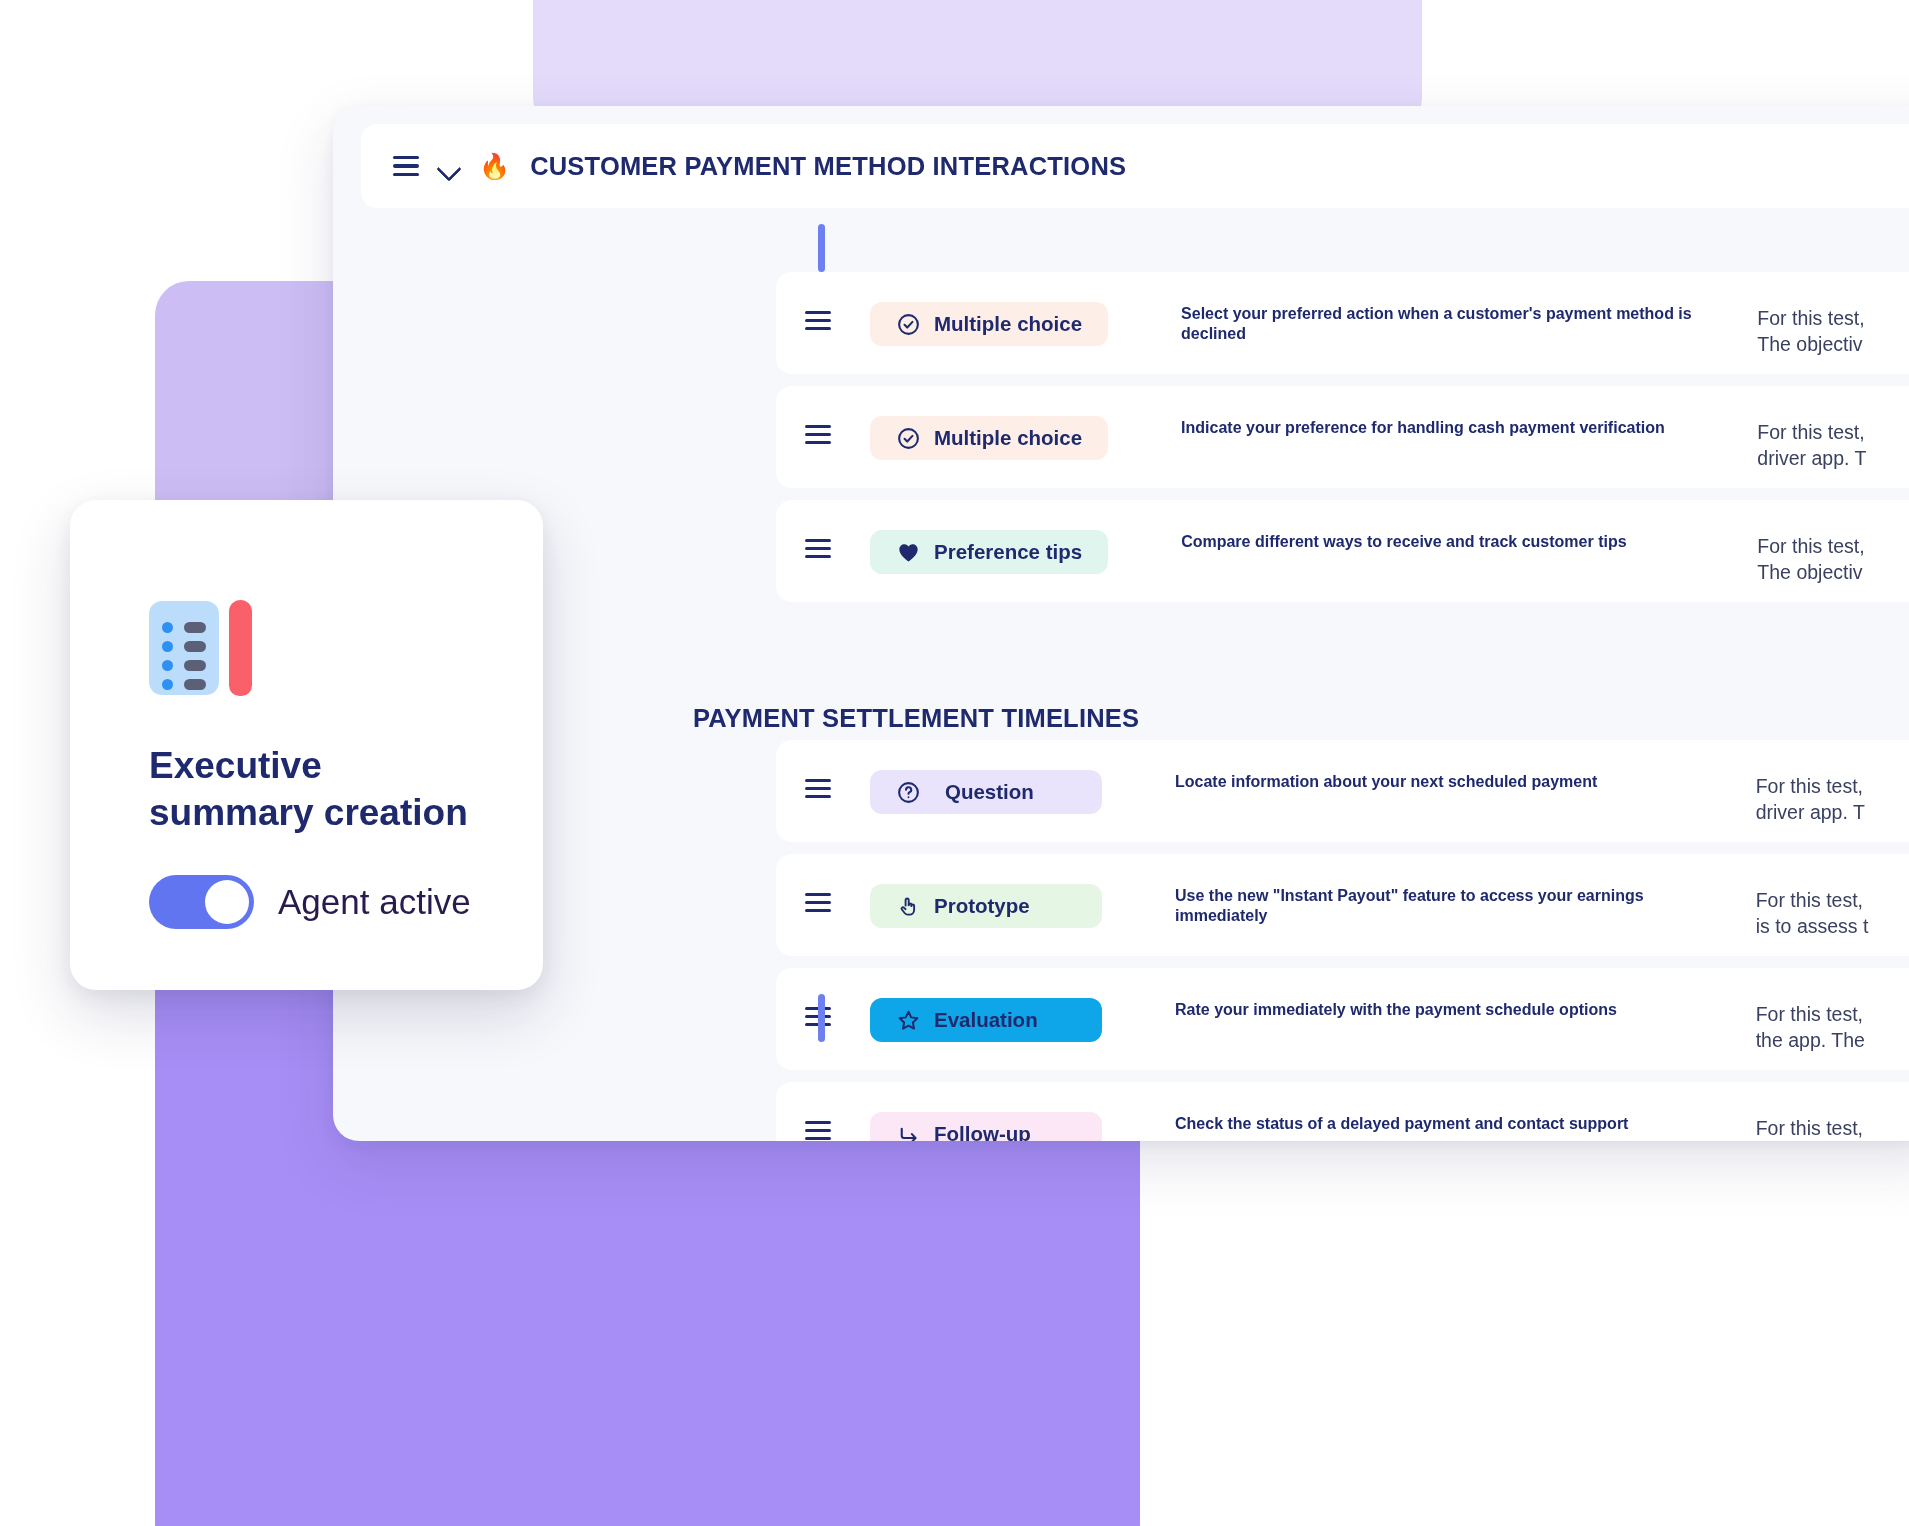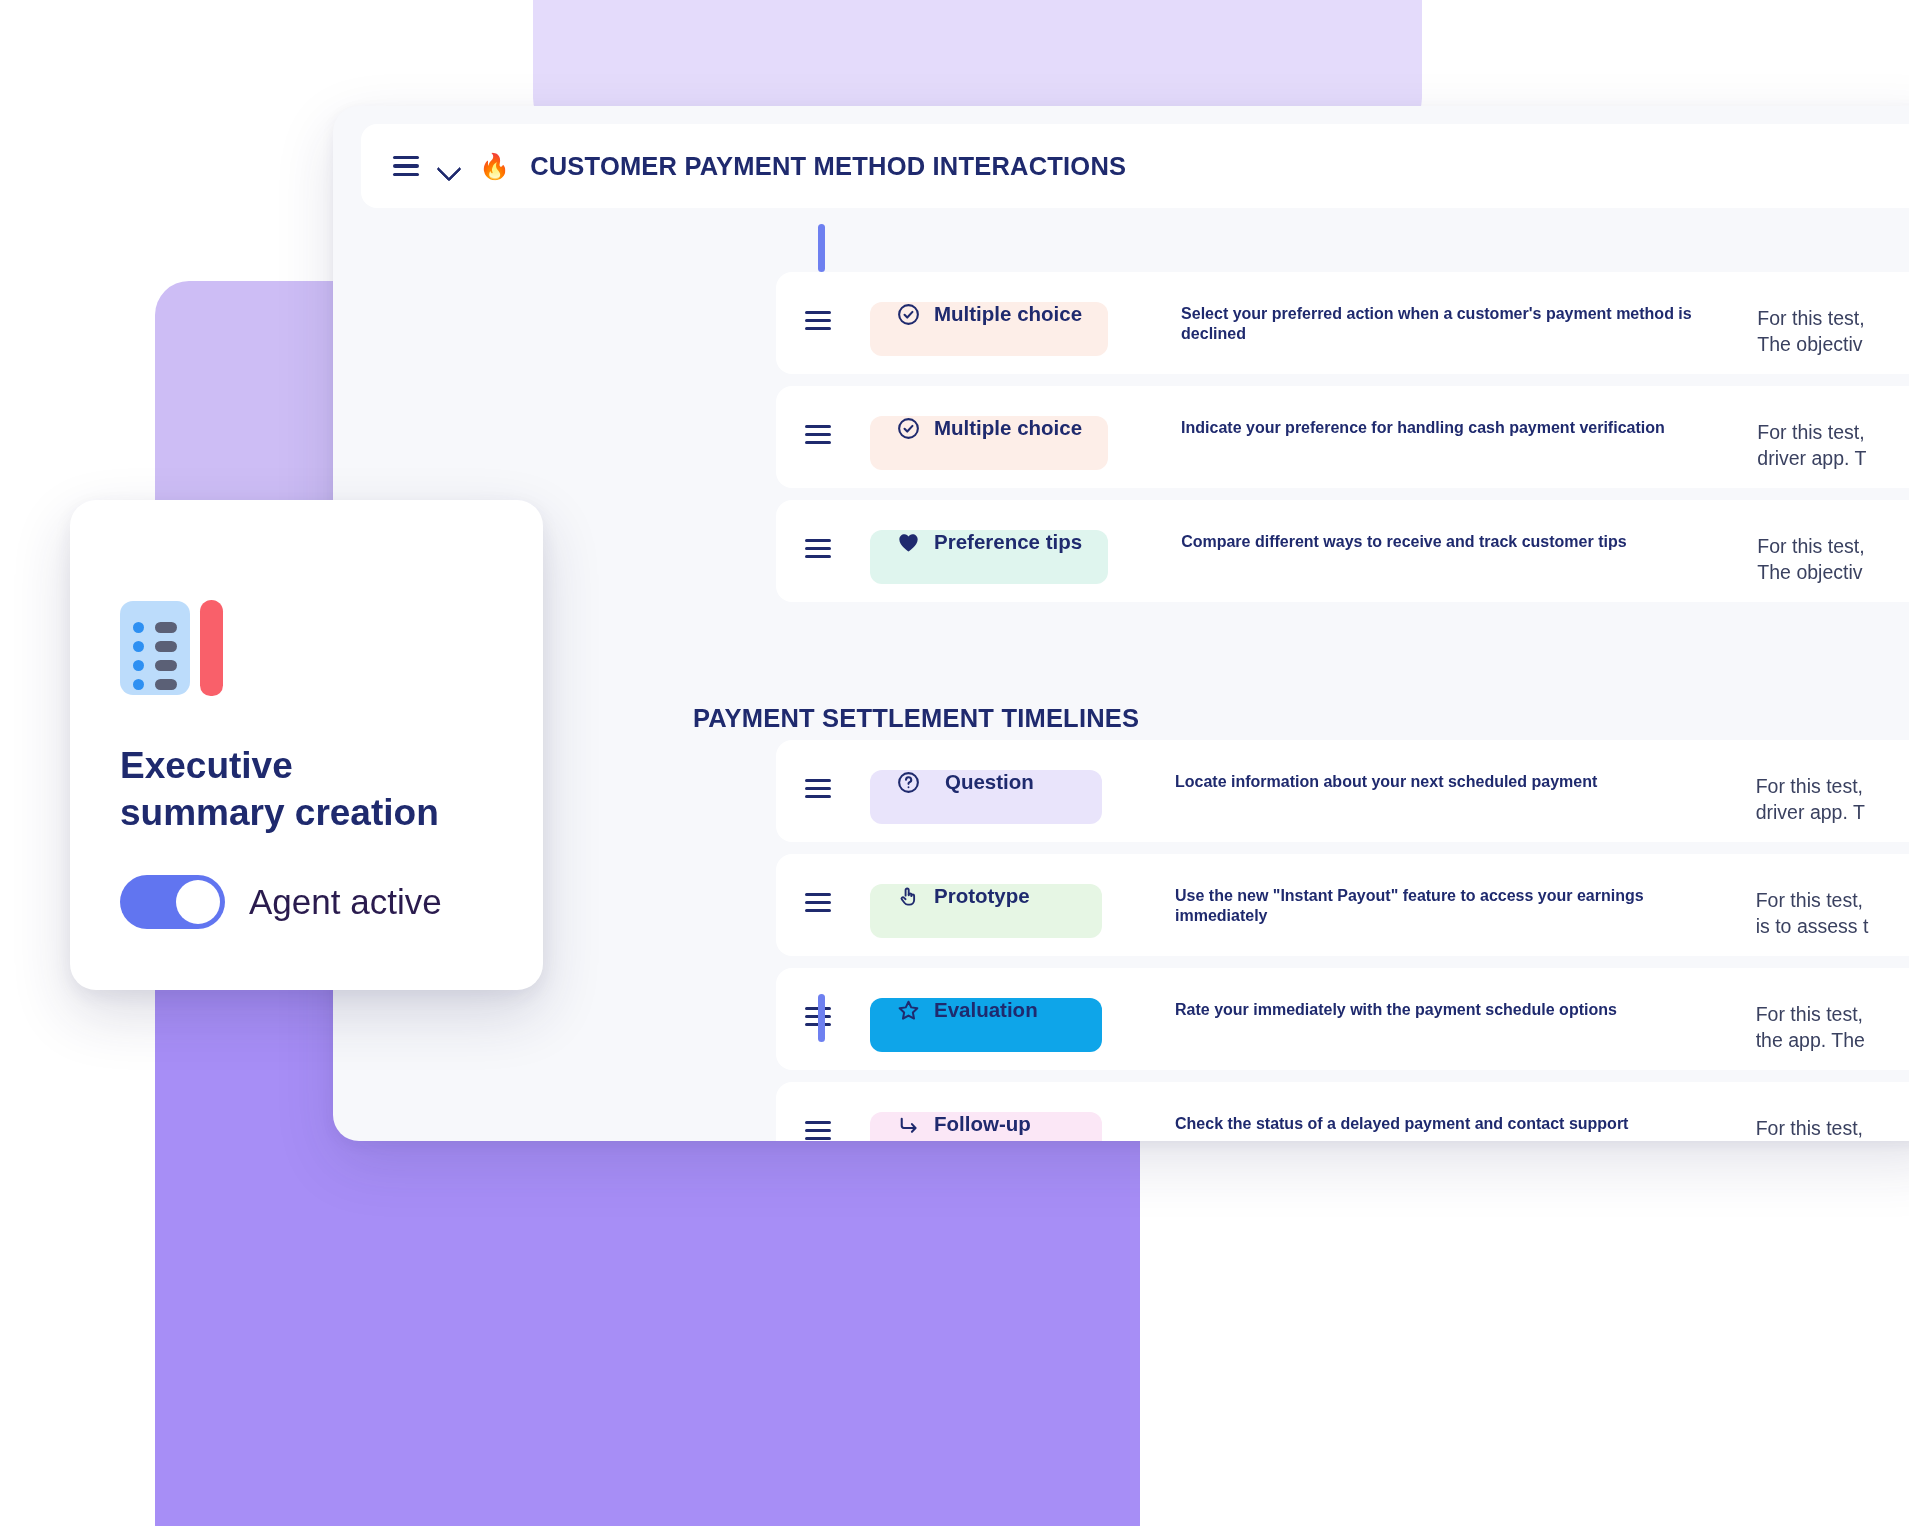--- a/index.html
+++ b/index.html
@@ -139,25 +139,25 @@
     margin-top: 17px;
     display: flex; flex-direction: column; justify-content: space-between;
     flex: 0 0 auto;
     cursor: grab;
   }
   .drag i { display:block; height: 3.2px; background: #1f2a6e; border-radius: 2px; }
 
   .badge {
     margin-left: 39px;
     margin-top: 8px;
-    height: 54px;
+    height: 44px;
     min-width: 232px;
     border-radius: 12px;
     display: flex;
-    align-items: flex-start;
+    align-items: center;
     gap: 13px;
     padding: 0 26px;
     flex: 0 0 auto;
     cursor: pointer;
   }
   .badge-label {
     font-size: 20.5px;
     font-weight: bold;
     color: #1f2a6e;
     white-space: nowrap;
@@ -206,21 +206,21 @@
   #exec-card {
     position: absolute;
     left: 70px;
     top: 500px;
     width: 473px;
     height: 490px;
     background: #ffffff;
     border-radius: 26px;
     box-shadow: 0 24px 60px rgba(40,40,90,0.16),
                 0 6px 18px rgba(40,40,90,0.07);
-    padding: 96px 50px 0 50px;
+    padding: 96px 50px 0 79px;
   }
 
   #exec-icon {
     position: relative;
     width: 104px;
     height: 104px;
     margin-bottom: 42px;
   }
   #exec-icon .sheet {
     position: absolute; left: 0; top: 5px;

